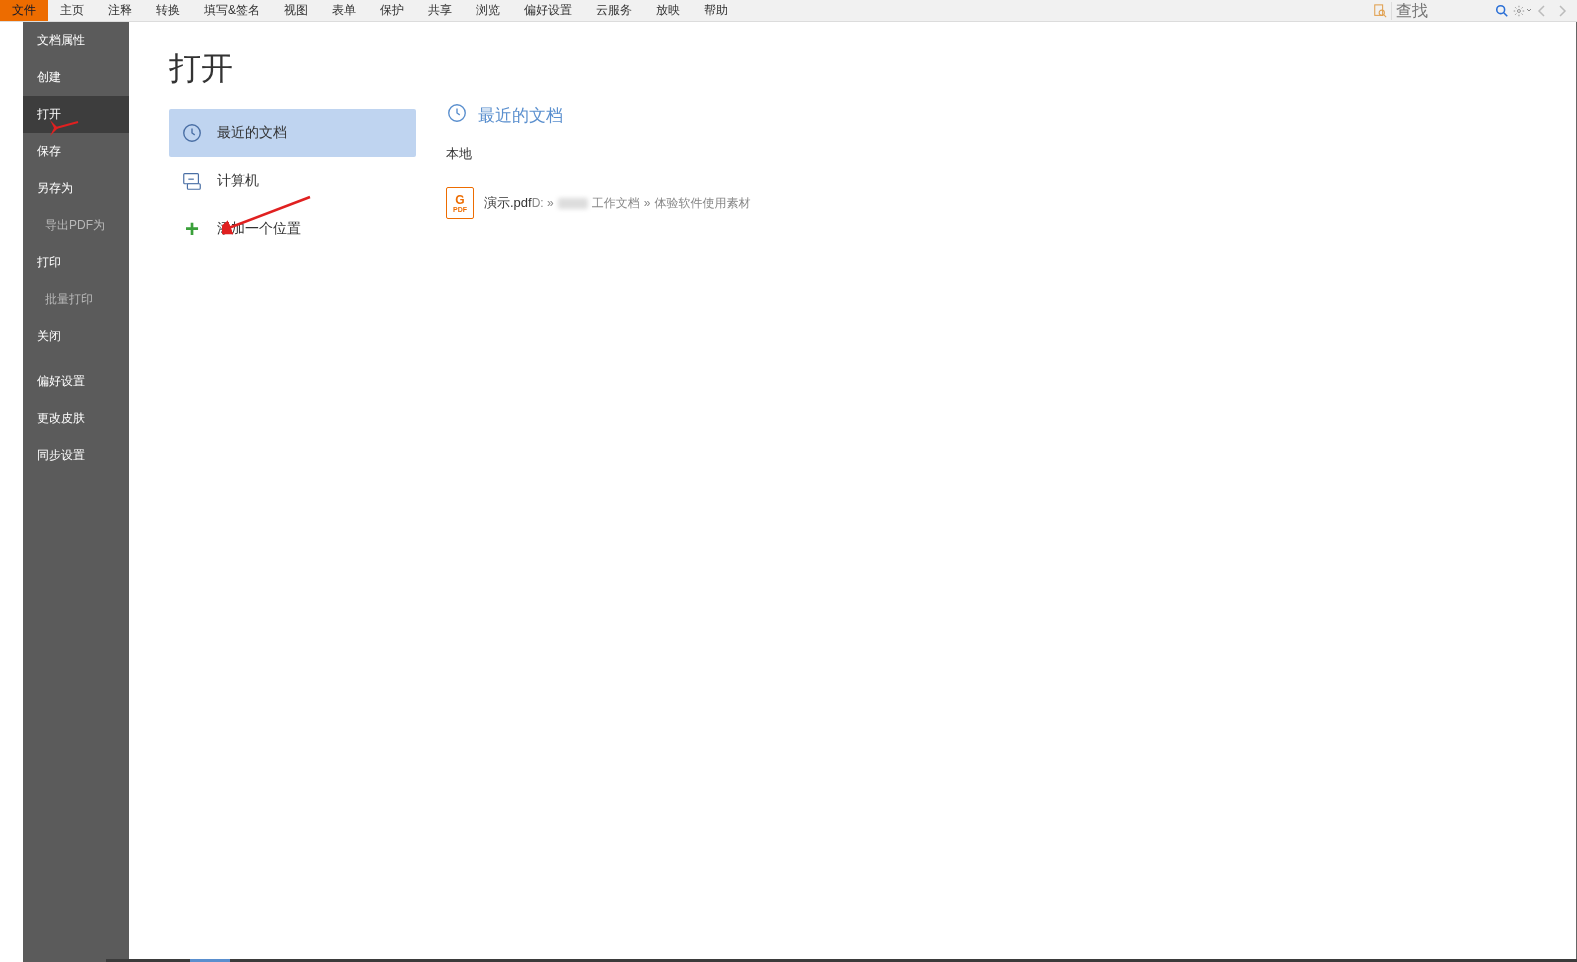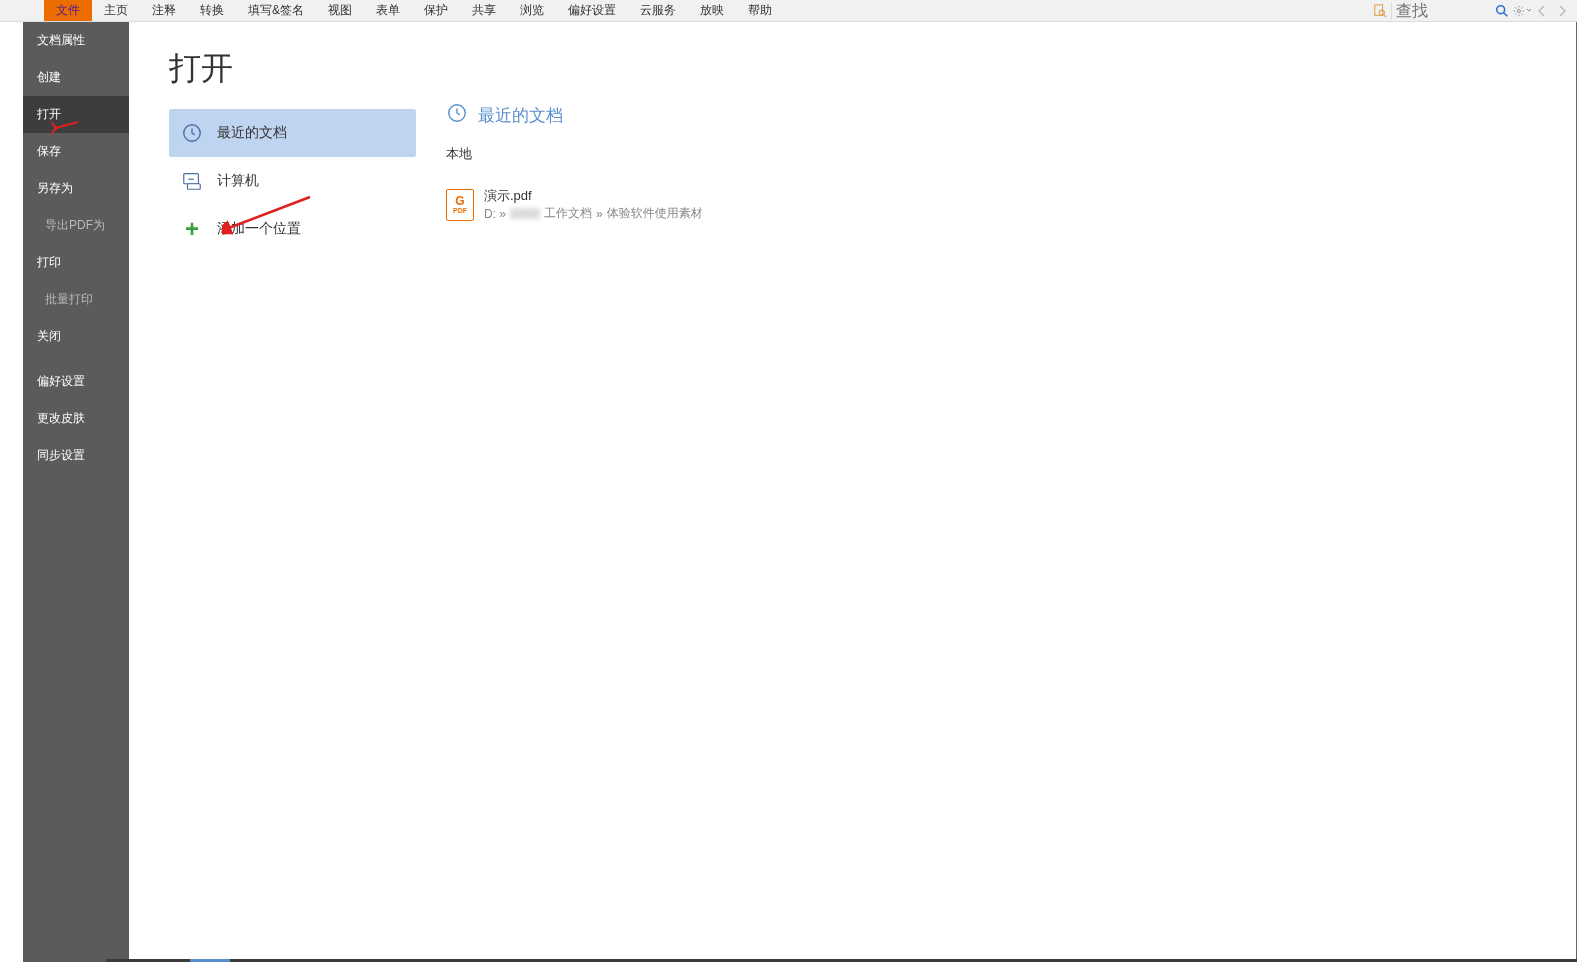--- a/index.html
+++ b/index.html
@@ -1,20 +1,20 @@
 <!DOCTYPE html>
 <html><head>
 <meta charset="utf-8">
 <style>
 * { margin: 0; padding: 0; box-sizing: border-box; font-family: "Microsoft YaHei", "Segoe UI", sans-serif; }
 html, body { width: 1577px; height: 962px; overflow: hidden; background: #fff; }
 
 .topbar { width: 100%; height: 22px; display: flex; align-items: stretch; background: #f1f1f1; border-bottom: 1px solid #dcdcdc; }
 .tab { padding: 0 12px; font-size: 12px; color: #333; display: flex; align-items: center; cursor: pointer; }
-.tab.active { background: #ed6c00; color: #4c1d95; margin-left: 44px; }
+.tab.active { background: #ed6c00; color: #0f172a; }
 .topbar-spacer { flex: 1; }
 .search-wrap { display: flex; align-items: center; gap: 2px; padding-right: 6px; }
 .search-ai { width: 18px; height: 18px; display:flex; align-items:center; justify-content:center; }
 .search-input { height: 18px; width: 100px; font-size: 16px; border: none; outline: none; background: transparent; color: #777; padding: 0 4px; border-left:1px solid #dcdcdc;}
 .search-icon, .gear-icon, .nav-arrow { width: 18px; height: 18px; display: flex; align-items: center; justify-content: center; color: #555; cursor: pointer; }
 .nav-arrow { color: #bbb; }
 
 .body { display: flex; height: calc(100% - 22px); }
 .sidebar { width: 106px; background: #5b5b5b; display: flex; flex-direction: column; margin-left: 23px; }
 .side-item { padding: 10px 14px; font-size: 12px; color: #fff; cursor: pointer; }
@@ -28,21 +28,21 @@
 .loc-list { display: flex; flex-direction: column; gap: 0; padding: 0 0 0 40px; }
 .loc-item { display: flex; align-items: center; gap: 14px; height: 48px; padding: 0 12px; font-size: 14px; color: #333; cursor: pointer; border-radius: 2px; }
 .loc-item.active { background: #bfd4f0; }
 .loc-icon { width: 22px; height: 22px; display: flex; align-items: center; justify-content: center; }
 .loc-add .plus { color: #3aa03a; font-size: 24px; font-weight: bold; line-height: 1; }
 
 .panel-right { flex: 1; padding: 80px 0 0 30px; }
 .recent-head { display: flex; align-items: center; gap: 10px; color: #5a8fce; font-size: 17px; margin-bottom: 16px; }
 .section-label { font-size: 13px; color: #333; margin-bottom: 20px; }
 .file-row { display: flex; align-items: center; gap: 10px; padding: 4px 0; cursor: pointer; }
-.file-info { display: flex; flex-direction: column; }
+.file-info { display: flex; flex-direction: row; }
 .file-name { font-size: 13px; color: #333; }
 .file-path { font-size: 12px; color: #888; display: flex; align-items:center; gap:4px;}
 .file-path .blur { filter: blur(2px); background:#ddd; width:30px; height:11px; display:inline-block; border-radius:2px;}
 
 .pdf-icon-box { width: 28px; height: 32px; border: 1.5px solid #ed6c00; border-radius: 2px; display:flex; flex-direction:column; align-items:center; justify-content:center; font-size:7px; color:#ed6c00; font-weight:bold;}
 .pdf-icon-box .g { font-size:12px; line-height:1; }
 
 .arrow-annot { position: absolute; pointer-events: none; }
 .arrow1 { left: 50px; top: 120px; }
 .arrow2 { left: 222px; top: 195px; }

